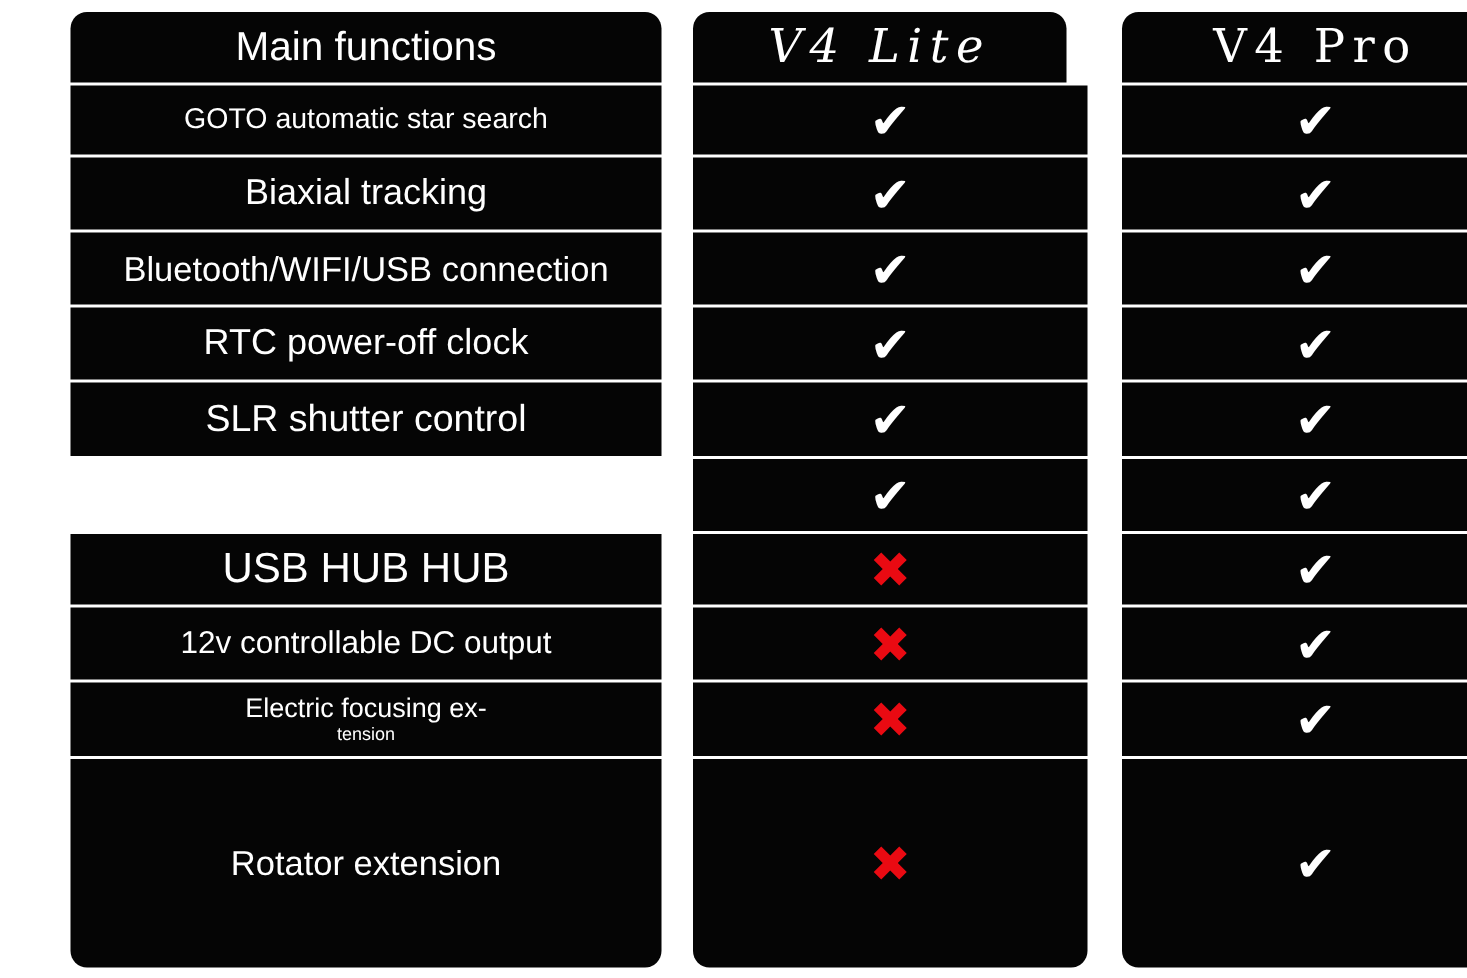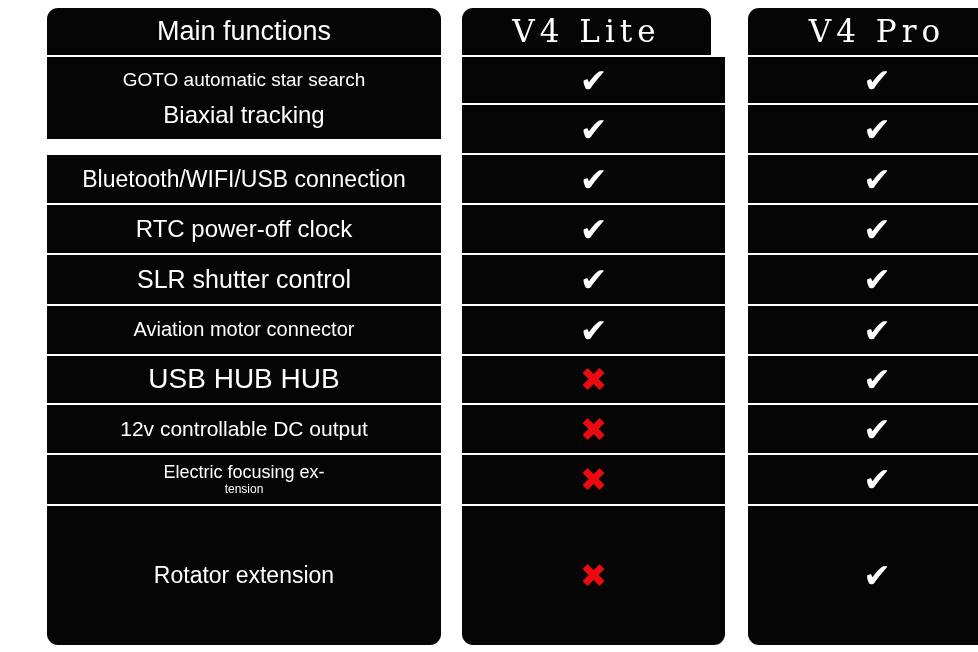--- a/index.html
+++ b/index.html
@@ -60,51 +60,48 @@
 <body>
 
 <div id="table">
   <div class="col" id="col-feature" style="position: absolute; height: 652px; display: block;">
       <div class="cell r-top" style="position: absolute; left: 0px; right: 0px; top: 8px; height: 47px;">
         <span style="font-size: 27px;">Main functions</span>
       </div>
       <div class="cell" style="position: absolute; left: 0px; right: 0px; top: 57px; height: 46px;">
         <span class="line2" style="font-size: 19px;">GOTO automatic star search</span>
       </div>
-      <div class="cell" style="position: absolute; left: 0px; right: 0px; top: 91px; height: 48px;">
+      <div class="cell" style="position: absolute; left: 0px; right: 0px; top: 105px; height: 48px;">
         <span class="line2" style="font-size: 24px;">Biaxial tracking</span>
       </div>
       <div class="cell" style="position: absolute; left: 0px; right: 0px; top: 155px; height: 48px;">
         <span class="line2" style="font-size: 23px;">Bluetooth/WIFI/USB connection</span>
       </div>
       <div class="cell" style="position: absolute; left: 0px; right: 0px; top: 205px; height: 48px;">
         <span class="line2" style="font-size: 24px;">RTC power-off clock</span>
       </div>
       <div class="cell" style="position: absolute; left: 0px; right: 0px; top: 255px; height: 49px; text-align: center;">
         <span class="line2" style="font-size: 25px;">SLR shutter control</span>
-      </div>
-      <div class="cell" style="position: absolute; left: 0px; right: 0px; top: 306px; height: 48px;">
-        <span class="line2" style="font-size: 20px;">Aviation motor connector</span>
       </div>
       <div class="cell" style="position: absolute; left: 0px; right: 0px; top: 356px; height: 47px;">
         <span class="line2" style="font-size: 28px;">USB HUB HUB</span>
       </div>
       <div class="cell" style="position: absolute; left: 0px; right: 0px; top: 405px; height: 48px;">
         <span class="line2" style="font-size: 21px;">12v controllable DC output</span>
       </div>
       <div class="cell" style="position: absolute; left: 0px; right: 0px; top: 455px; height: 49px;">
         <span class="line2" style="font-size: 18px;">Electric focusing ex-</span>
         <span class="line2" style="font-size: 12px; margin-top: 0px;">tension</span>
       </div>
       <div class="cell r-bot" style="position: absolute; left: 0px; right: 0px; top: 506px; height: 139px;">
         <span class="line2" style="font-size: 23px;">Rotator extension</span>
       </div>
     </div>
   <div class="col" id="col-lite" style="position: absolute; height: 652px; display: block;">
-      <div class="cell r-top head" style="position: absolute; left: 0px; right: 14px; top: 8px; height: 47px;">
+      <div class="cell r-top head" style="position: absolute; left: 0px; right: 14px; top: 8px; height: 47px; font-style: italic;">
         <span>V4 Lite</span>
       </div>
       <div class="cell" style="position: absolute; left: 0px; right: 0px; top: 57px; height: 46px;">
         <span class="mark yes">✔</span>
       </div>
       <div class="cell" style="position: absolute; left: 0px; right: 0px; top: 105px; height: 48px;">
         <span class="mark yes">✔</span>
       </div>
       <div class="cell" style="position: absolute; left: 0px; right: 0px; top: 155px; height: 48px;">
         <span class="mark yes">✔</span>

